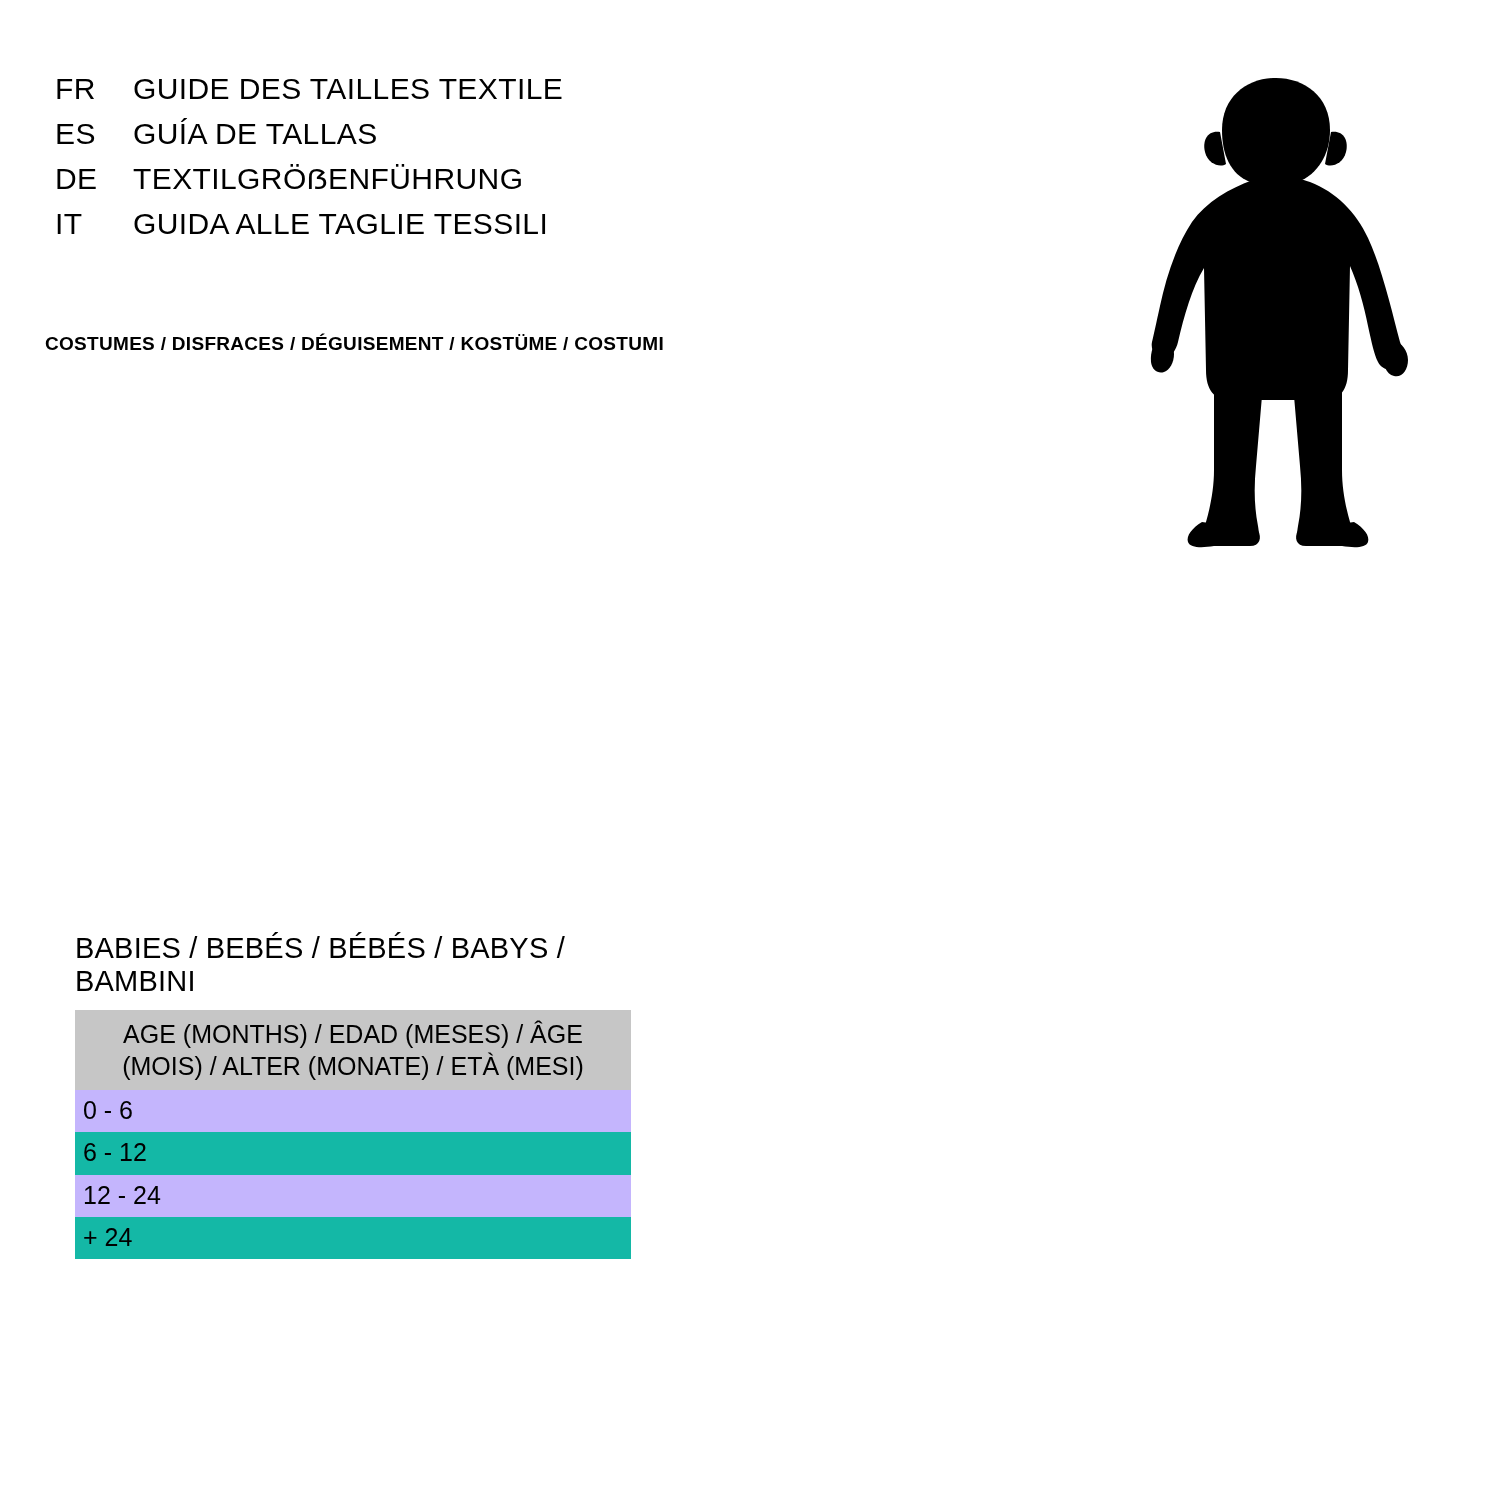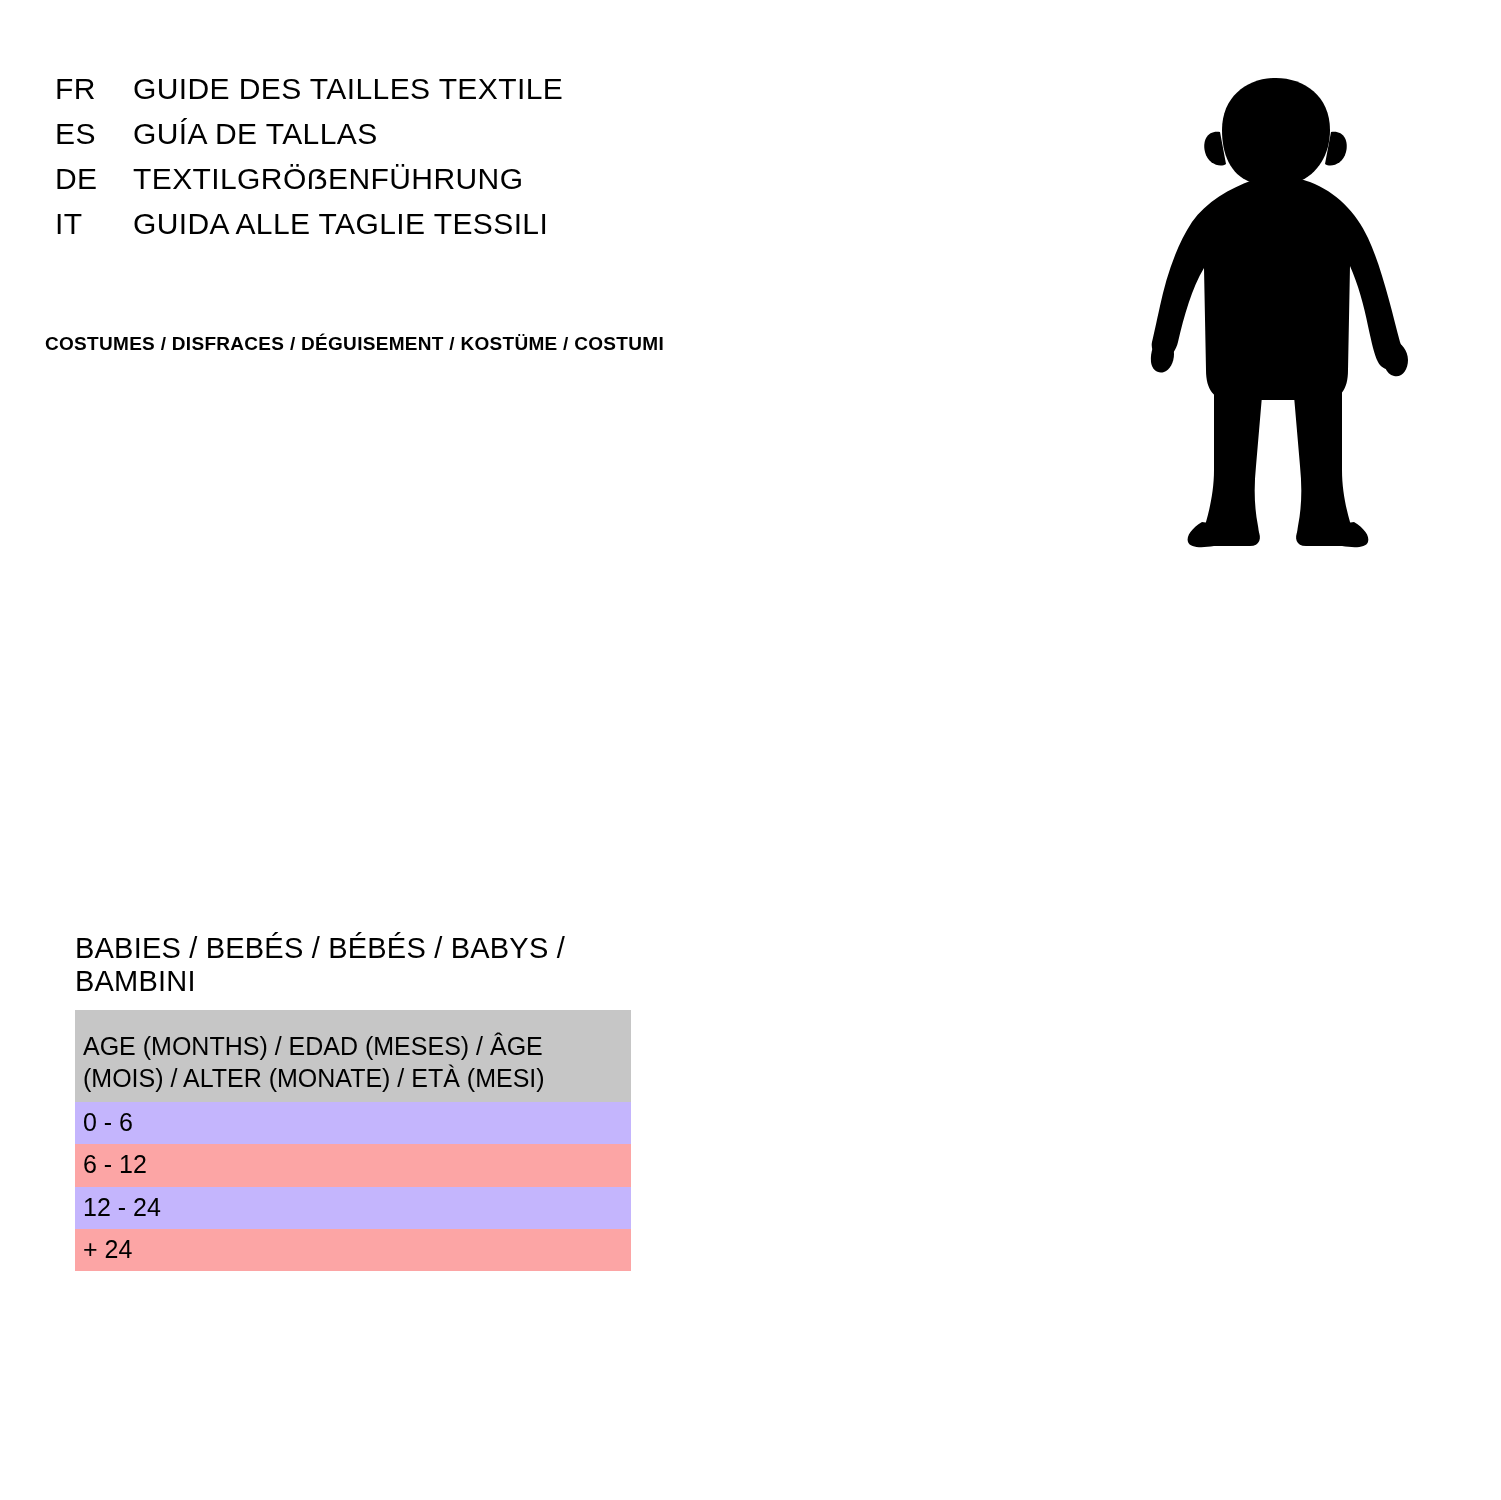--- a/index.html
+++ b/index.html
@@ -74,36 +74,36 @@
     margin-bottom: 12px;
     letter-spacing: 0.2px;
   }
   table.size-table {
     border-collapse: collapse;
     width: 556px;
     table-layout: fixed;
   }
   table.size-table th {
     background: #c6c6c6;
-    text-align: left;
+    text-align: center;
     font-weight: normal;
     font-size: 25px;
     line-height: 1.28;
-    padding: 20px 8px 8px 8px;
+    padding: 8px 8px 8px 8px;
   }
   table.size-table td {
     font-size: 25px;
     padding: 5px 8px 6px 8px;
     line-height: 1.25;
   }
   table.size-table tr.odd td {
     background: #c4b5fd;
   }
   table.size-table tr.even td {
-    background: #fca5a5;
+    background: #14b8a6;
   }
 </style>
 </head>
 <body>
 
 <div class="lang-block">
   <div class="lang-row">
     <span class="lang-code">FR</span>
     <span class="lang-text">GUIDE DES TAILLES TEXTILE</span>
   </div>

